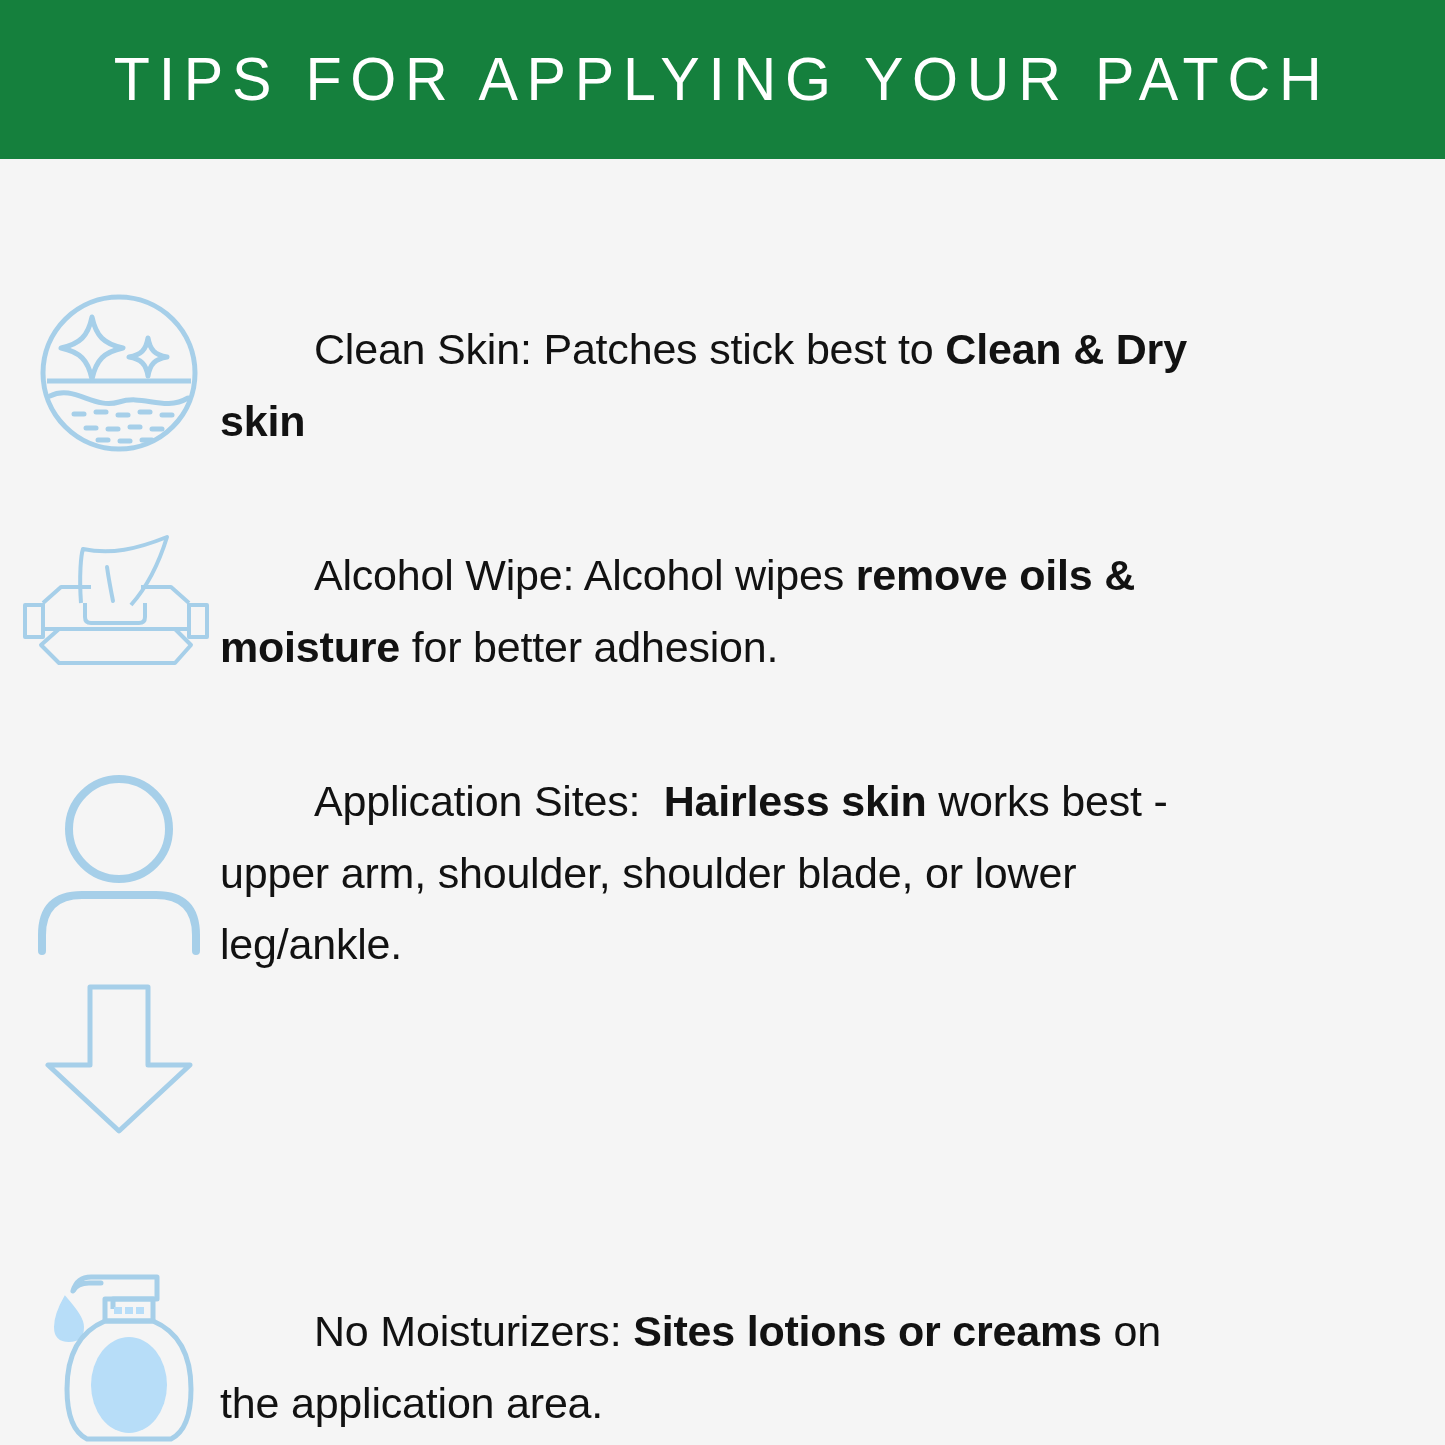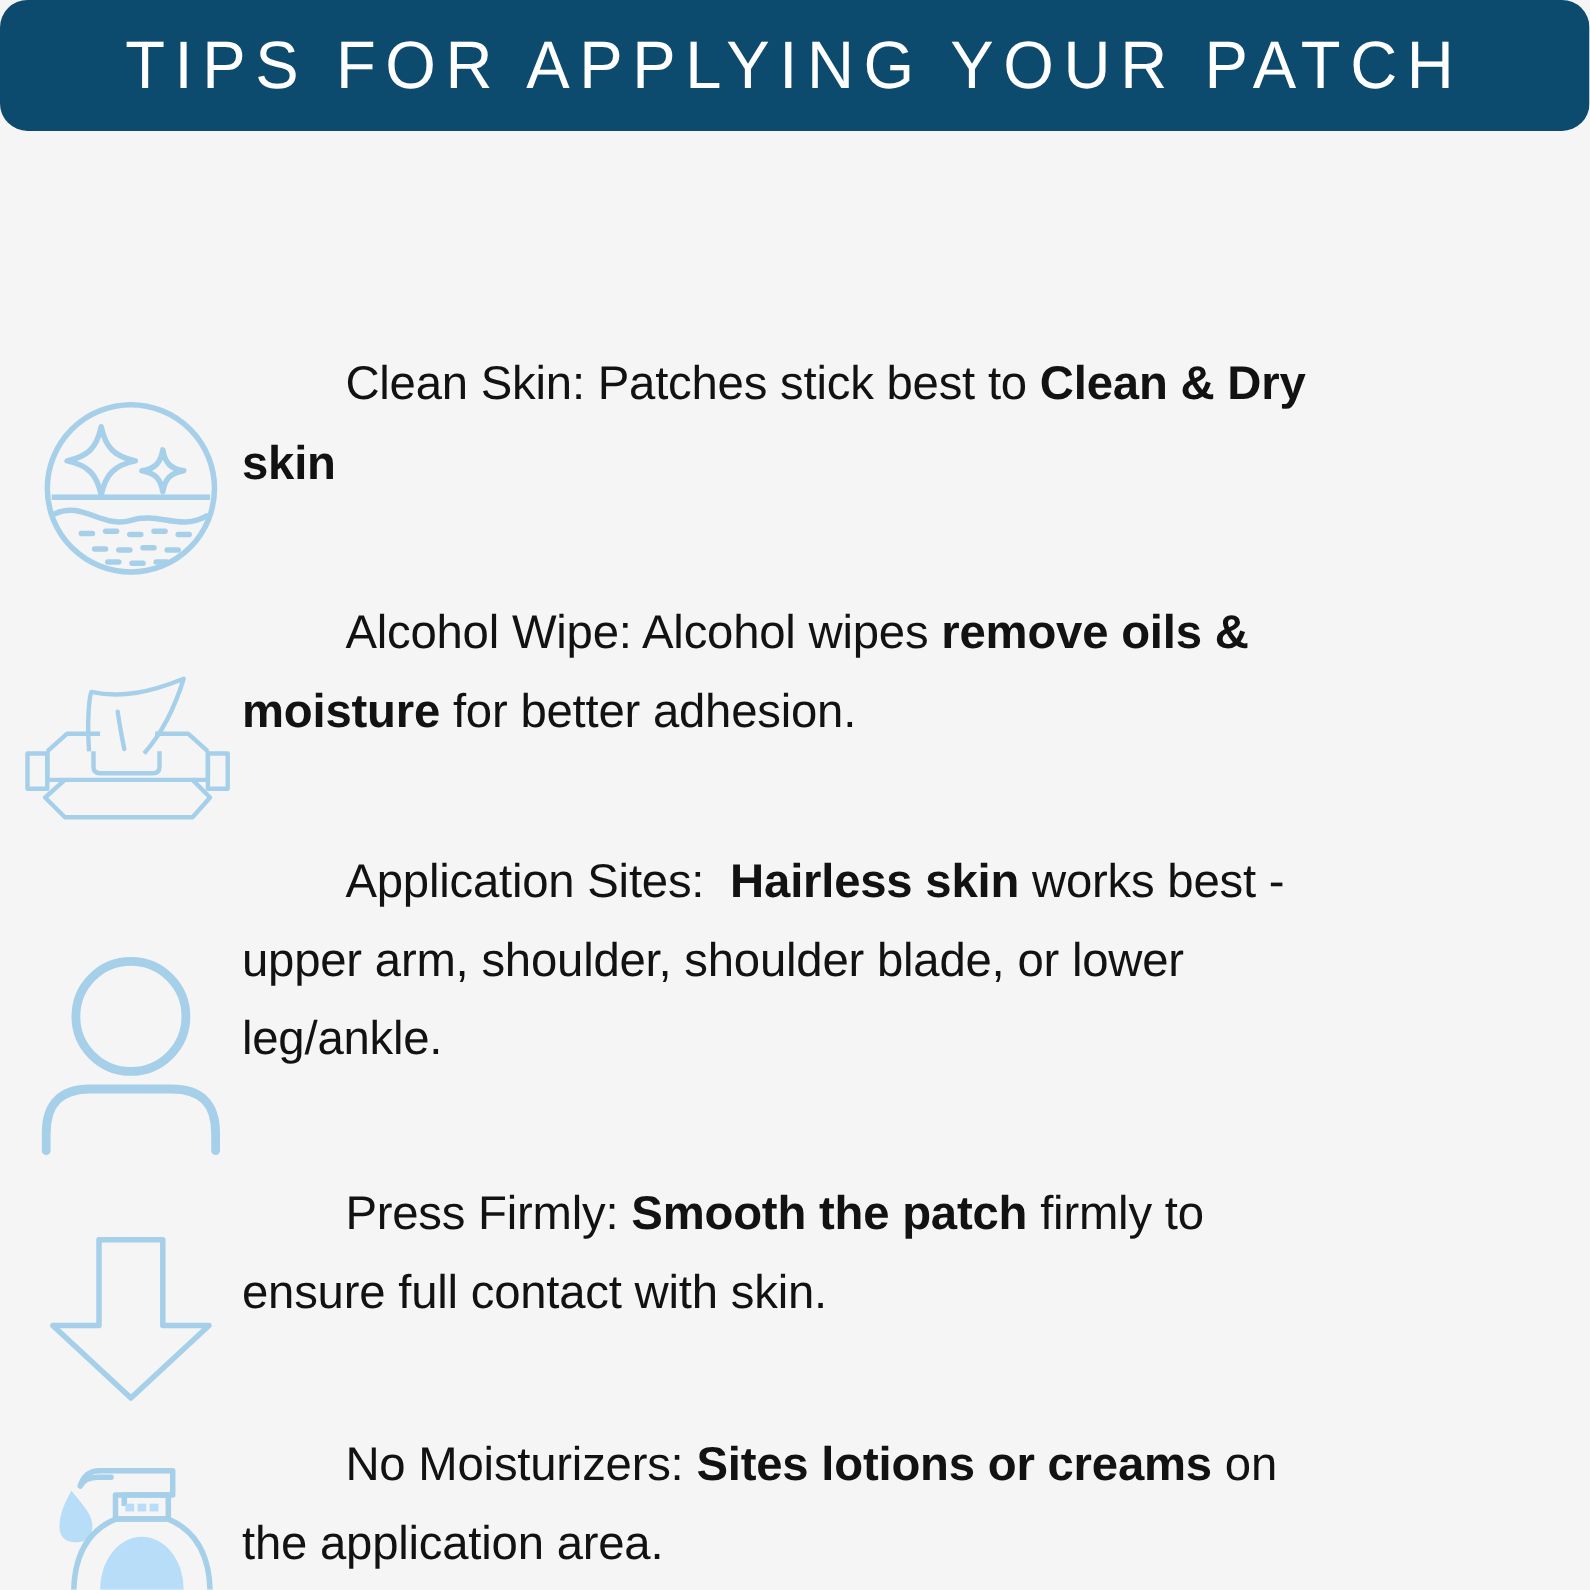--- a/index.html
+++ b/index.html
@@ -19,27 +19,26 @@
     height: 1445px;
     background: #f5f5f5;
   }
 
   
   .header {
     position: absolute;
     top: 0;
     left: 0;
     width: 1445px;
-    height: 119px;
-    background: #0c4a6e;
+    height: 159px;
+    background: #15803d;
     display: flex;
     align-items: center;
     justify-content: center;
     box-sizing: border-box;
-    border-radius: 25px;
   }
   .header-title {
     color: #ffffff;
     font-family: "Liberation Sans", sans-serif;
     font-size: 61px;
     font-weight: 300;
     letter-spacing: 9px;
     white-space: nowrap;
     line-height: 1;
     transform: scaleX(0.97);
@@ -54,21 +53,21 @@
     width: 1445px;
     height: 1290px;
     box-sizing: border-box;
     padding: 0;
   }
   .tip-row {
     position: absolute;
     left: 0;
     width: 1445px;
     display: flex;
-    align-items: flex-end;
+    align-items: center;
   }
   .tip-icon {
     width: 220px;
     min-width: 220px;
     display: flex;
     justify-content: center;
     align-items: flex-start;
     padding-left: 18px;
     box-sizing: border-box;
   }
@@ -179,23 +178,20 @@
         <span>Application Sites:  </span><b>Hairless skin</b><span> works best - upper arm, shoulder, shoulder blade, or lower leg/ankle.</span>
       </div>
     </div>
 
     <div class="tip-row row-4">
       <div class="tip-icon">
         <svg width="170" height="170" viewBox="0 0 170 170" aria-hidden="true">
           <path d="M56 14 L114 14 L114 92 L156 92 L85 158 L14 92 L56 92 Z" fill="none" stroke="#a6cfe9" stroke-width="5" stroke-linejoin="round"></path>
         </svg>
       </div>
-      <div class="tip-text">
-        <span>Press Firmly: </span><b>Smooth the patch</b><span> firmly to ensure full contact with skin.</span>
-      </div>
     </div>
 
     <div class="tip-row row-5">
       <div class="tip-icon">
         <svg width="180" height="190" viewBox="0 0 180 190" aria-hidden="true">
 
           <path d="M36 36 C 48 50, 54 58, 54 66 Q54 80 40 80 Q26 80 26 66 C 26 58, 28 50, 36 36 Z" fill="#b7ddf8" stroke="#b7ddf8" stroke-width="2"></path>
 
           <path d="M44 30 Q48 16, 62 16 L128 16 L128 38 L84 38 L84 48" fill="none" stroke="#a6cfe9" stroke-width="5" stroke-linejoin="round"></path>
           <path d="M44 30 Q48 22, 60 22 L72 22" fill="none" stroke="#a6cfe9" stroke-width="5" stroke-linecap="round"></path>

